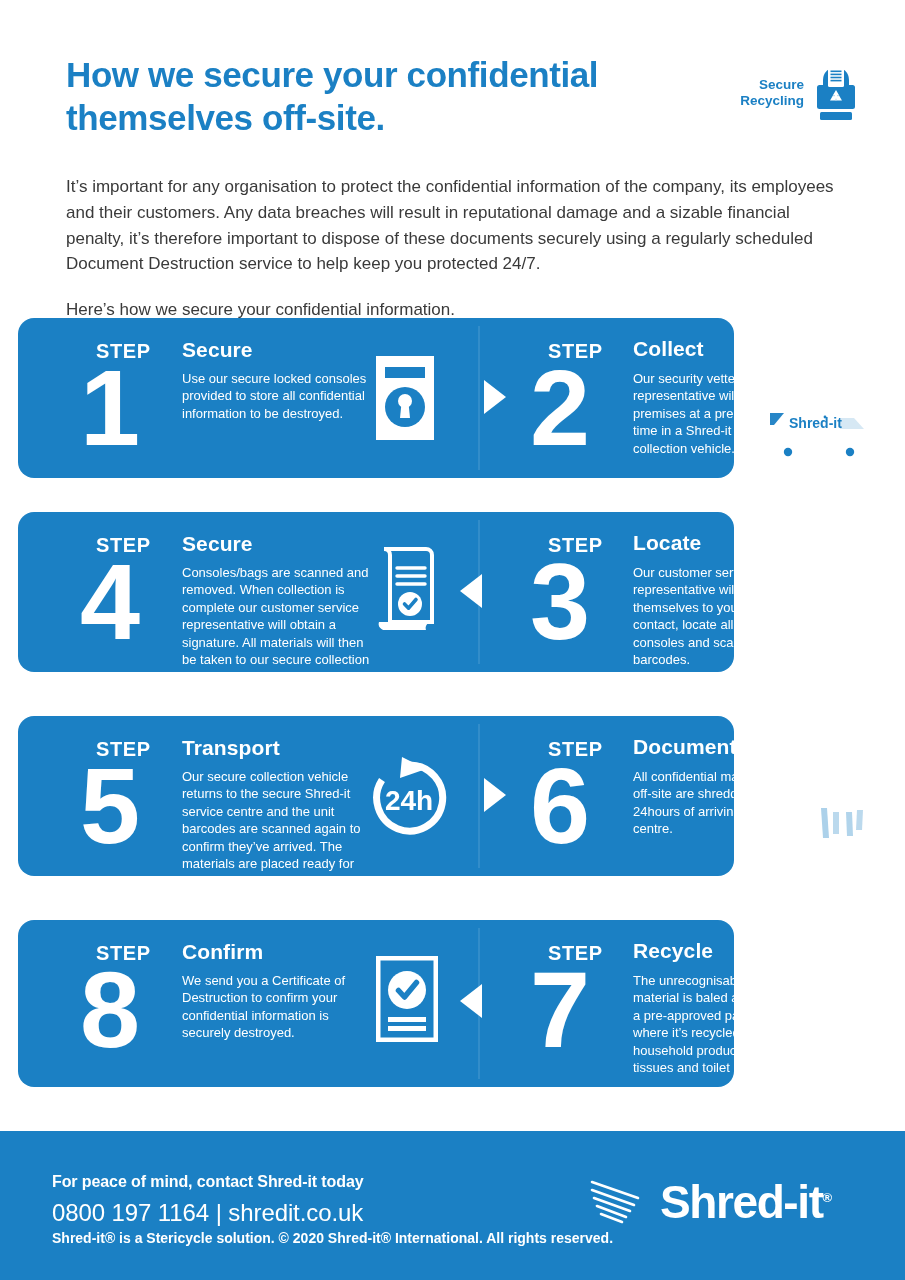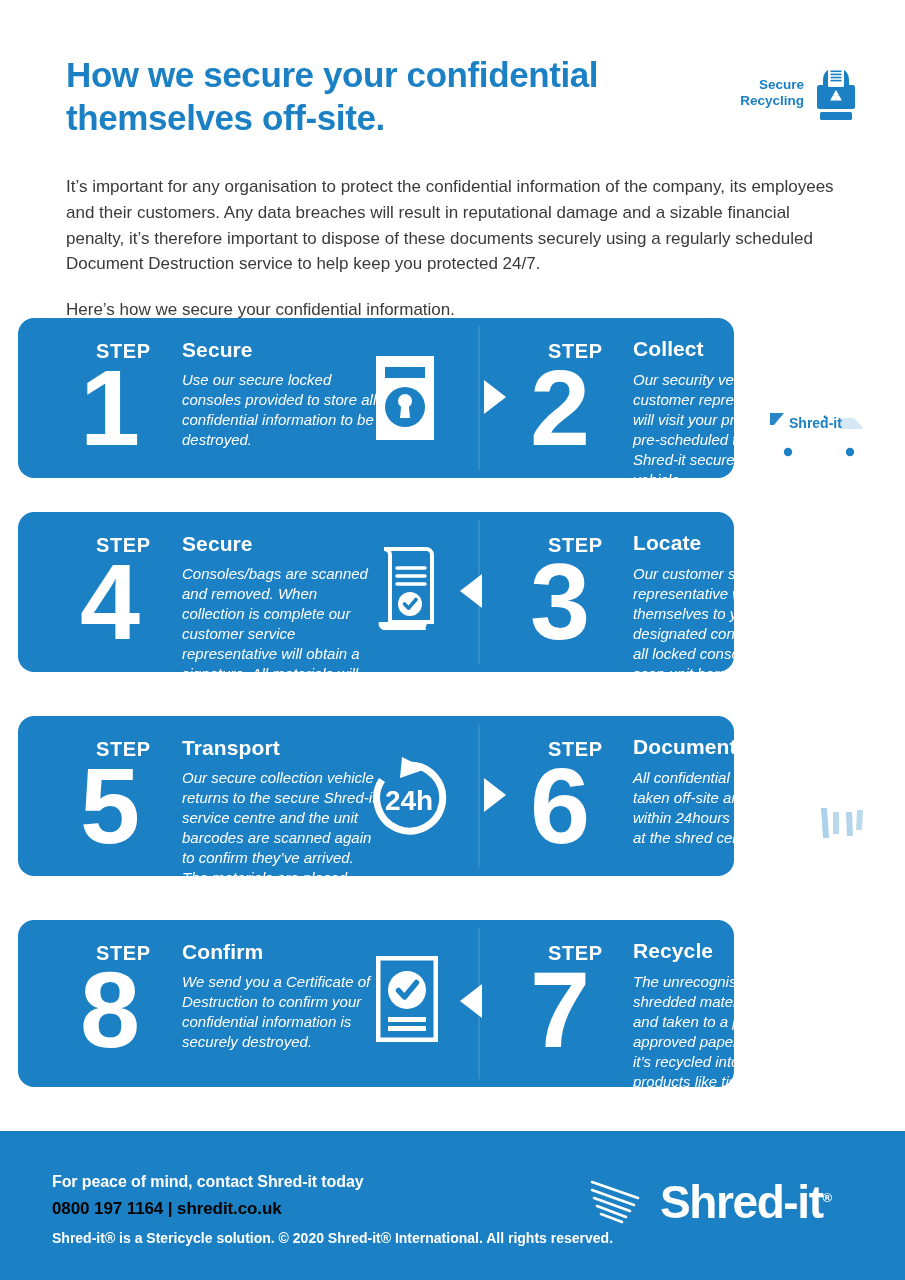--- a/index.html
+++ b/index.html
@@ -72,21 +72,21 @@
   }
   .step-num {
     position: absolute; color: #ffffff; font-weight: 700;
     font-size: 108px; line-height: 0.82; letter-spacing: -3px;
   }
   .step-title {
     position: absolute; color: #ffffff; font-weight: 700; font-size: 21px;
     letter-spacing: 0.1px;
   }
   .step-body {
-    position: absolute; color: #ffffff; font-size: 15px; line-height: 1.34; font-style: italic;
+    position: absolute; color: #ffffff; font-size: 13px; line-height: 1.34;
   }
 
   
   .cell.left  .step-word  { left: 78px;  top: 22px; }
   .cell.left  .step-num   { left: 62px;  top: 46px; }
   .cell.left  .step-title { left: 164px; top: 20px; }
   .cell.left  .step-body  { left: 164px; top: 52px; width: 196px; }
 
   .cell.right .step-word  { left: 70px;  top: 22px; }
   .cell.right .step-num   { left: 52px;  top: 46px; }
@@ -112,21 +112,21 @@
   .footer {
     position: absolute; left: 0; top: 1131px; width: 905px; height: 149px;
     background: #1B80C4;
   }
   .footer-line1 {
     position: absolute; left: 52px; top: 42px;
     color: #fff; font-size: 16px; font-weight: 700; letter-spacing: -0.1px;
   }
   .footer-line2 {
     position: absolute; left: 52px; top: 68px;
-    color: #000000; font-size: 17px; font-weight: 700; letter-spacing: -0.1px;
+    color: #ffffff; font-size: 24px; font-weight: 400; letter-spacing: -0.1px;
   }
   .footer-legal {
     position: absolute; left: 52px; top: 99px;
     color: #fff; font-size: 14px; font-weight: 700;
   }
   .footer-logo {
     position: absolute; left: 588px; top: 34px; width: 254px; height: 74px;
     display: flex; align-items: center; gap: 16px;
   }
   .footer-logo .fl-mark { width: 56px; height: 52px; flex: 0 0 56px; }

